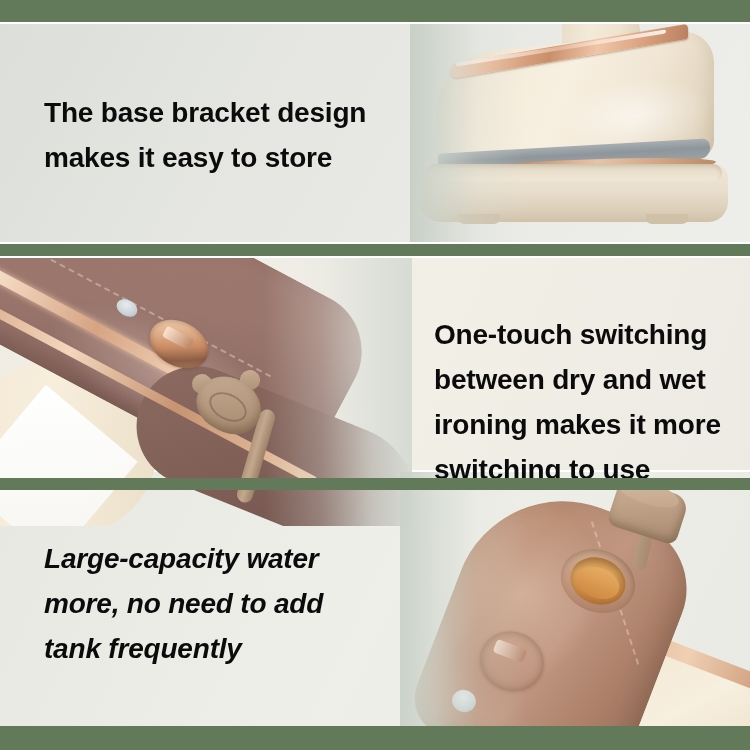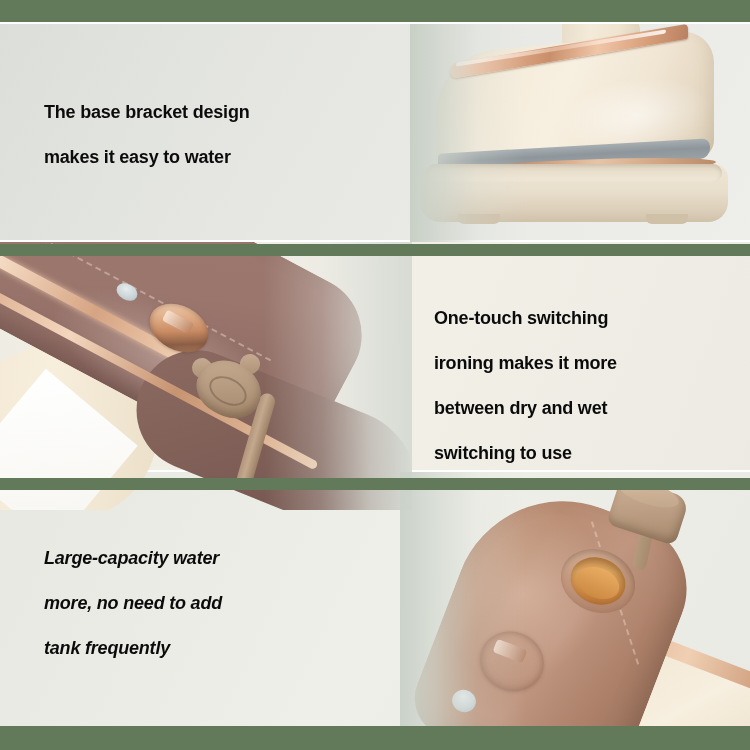--- a/index.html
+++ b/index.html
@@ -21,30 +21,30 @@
   
   .panel {
     position:absolute;
     left:0; width:750px;
     overflow:hidden;
     background:linear-gradient(100deg,#b2bcaf 0%,#bcc4b8 28%,#ced4cb 58%,#dfe2dc 82%,#e9eae6 100%);
     border-top:2px solid #ffffff;
     border-bottom:2px solid #ffffff;
   }
   .panel-1 { top:22px;  height:222px; }
-  .panel-2 { top:240px; height:272px;padding-left:8px; }
+  .panel-2 { top:256px; height:272px;padding-left:8px; }
   .panel-3 { top:470px; height:272px;font-style:italic; }
 
   
   .copy {
     position:absolute;
     z-index:6;
     color:#0b0b0b;
     font-weight:bold;
-    font-size:18px;
+    font-size:28px;
     line-height:45px;
     letter-spacing:-0.2px;
     white-space:nowrap;
     text-shadow:0 0 1px rgba(255,255,255,.25);
   }
   .copy-1 { left:44px; top:66px;  }
   .copy-2 { left:434px; top:54px; }
   .copy-3 { left:44px; top:64px;  }
   .copy .line { display:block; }
 
@@ -459,21 +459,21 @@
       <div class="p1-band"></div>
       <div class="p1-ring"></div>
       <div class="p1-base"></div>
       <div class="p1-base-lip"></div>
       <div class="p1-foot-l"></div>
       <div class="p1-foot-r"></div>
     </div>
 
     <div class="copy copy-1">
       <span class="line">The base bracket design</span>
-      <span class="line">makes it easy to water</span>
+      <span class="line">makes it easy to store</span>
     </div>
   </section>
 
   <section class="panel panel-2">
     <div class="p2-bg"></div>
 
     <div class="photo photo-2">
       <div class="p2-sole"></div>
       <div class="p2-white-wedge"></div>
       <div class="p2-shell"></div>
@@ -486,22 +486,22 @@
       <div class="p2-btn-glyph"></div>
       <div class="p2-strap"></div>
       <div class="p2-plug-ear-l"></div>
       <div class="p2-plug-ear-r"></div>
       <div class="p2-plug"></div>
       <div class="p2-plug-face"></div>
     </div>
 
     <div class="copy copy-2">
       <span class="line">One-touch switching</span>
+      <span class="line">between dry and wet</span>
       <span class="line">ironing makes it more</span>
-      <span class="line">between dry and wet</span>
       <span class="line">switching to use</span>
     </div>
   </section>
 
   <section class="panel panel-3">
     <div class="p3-bg"></div>
 
     <div class="photo photo-3">
       <div class="p3-sole"></div>
       <div class="p3-sole-edge"></div>

